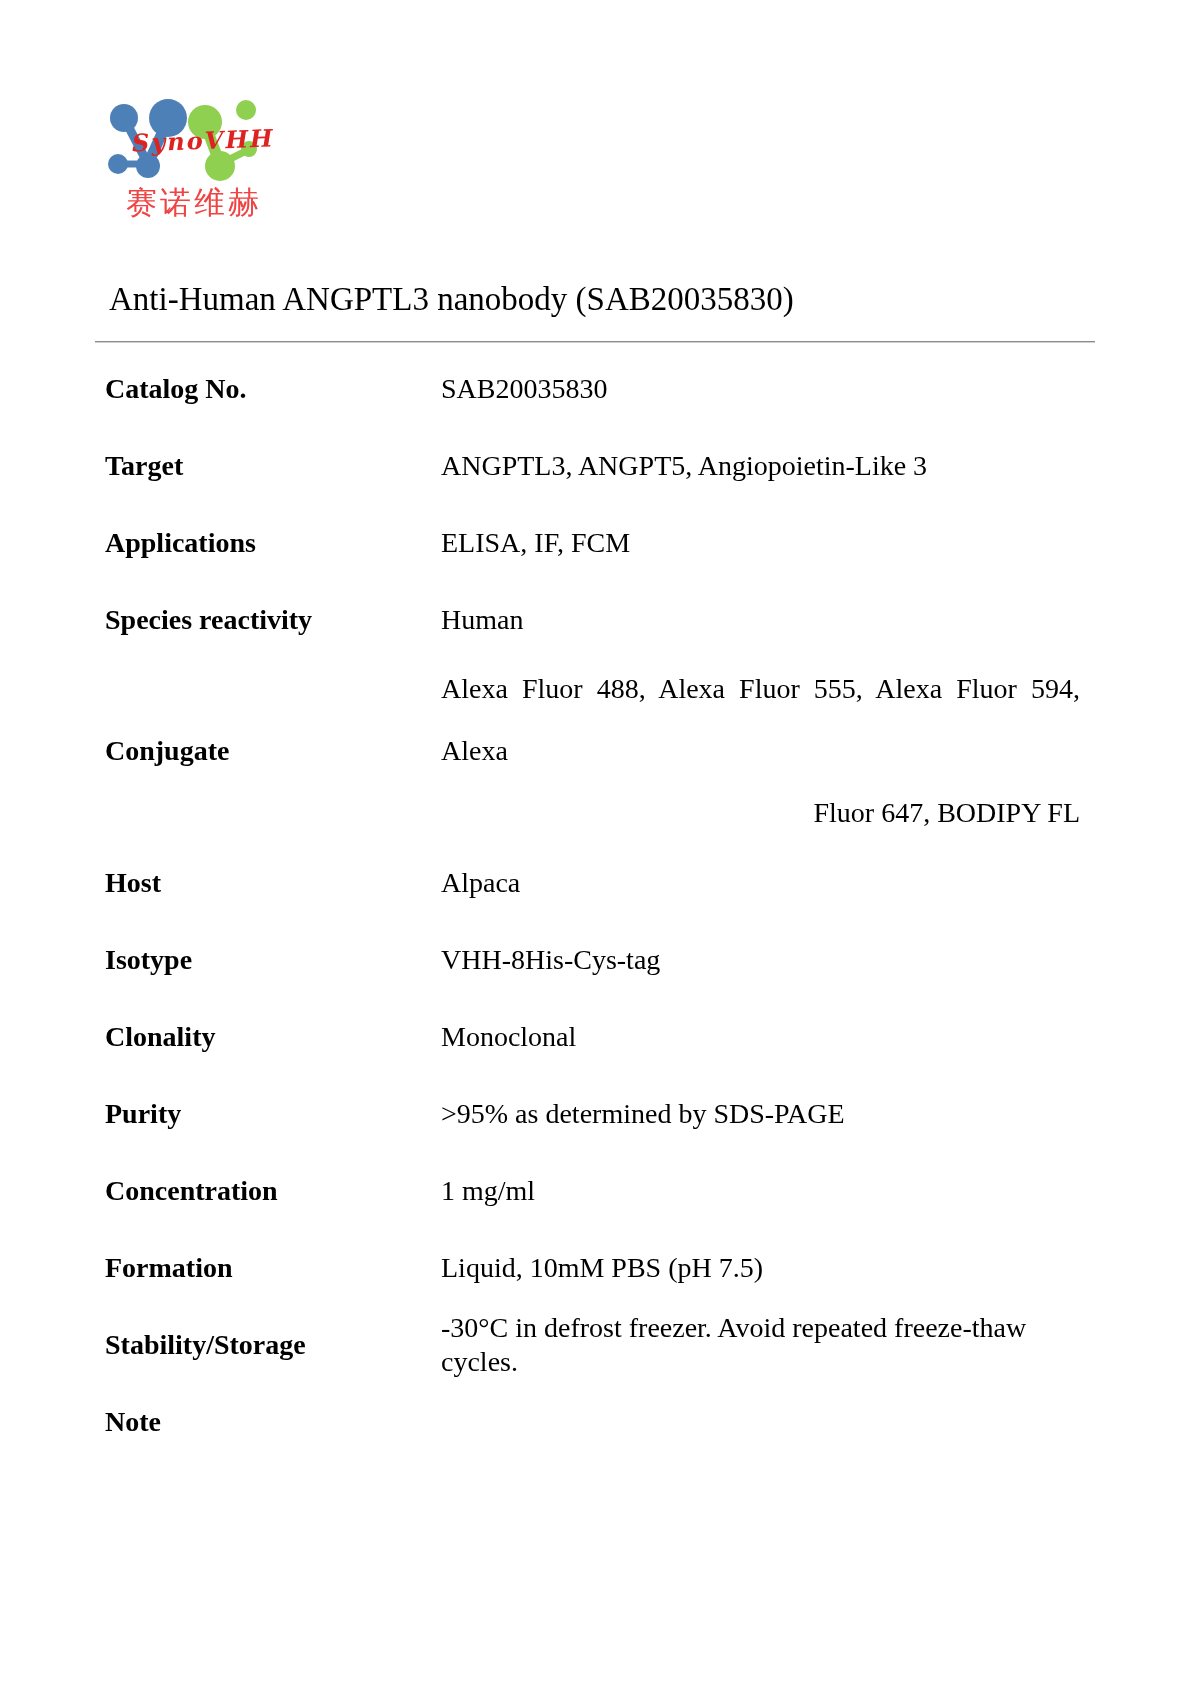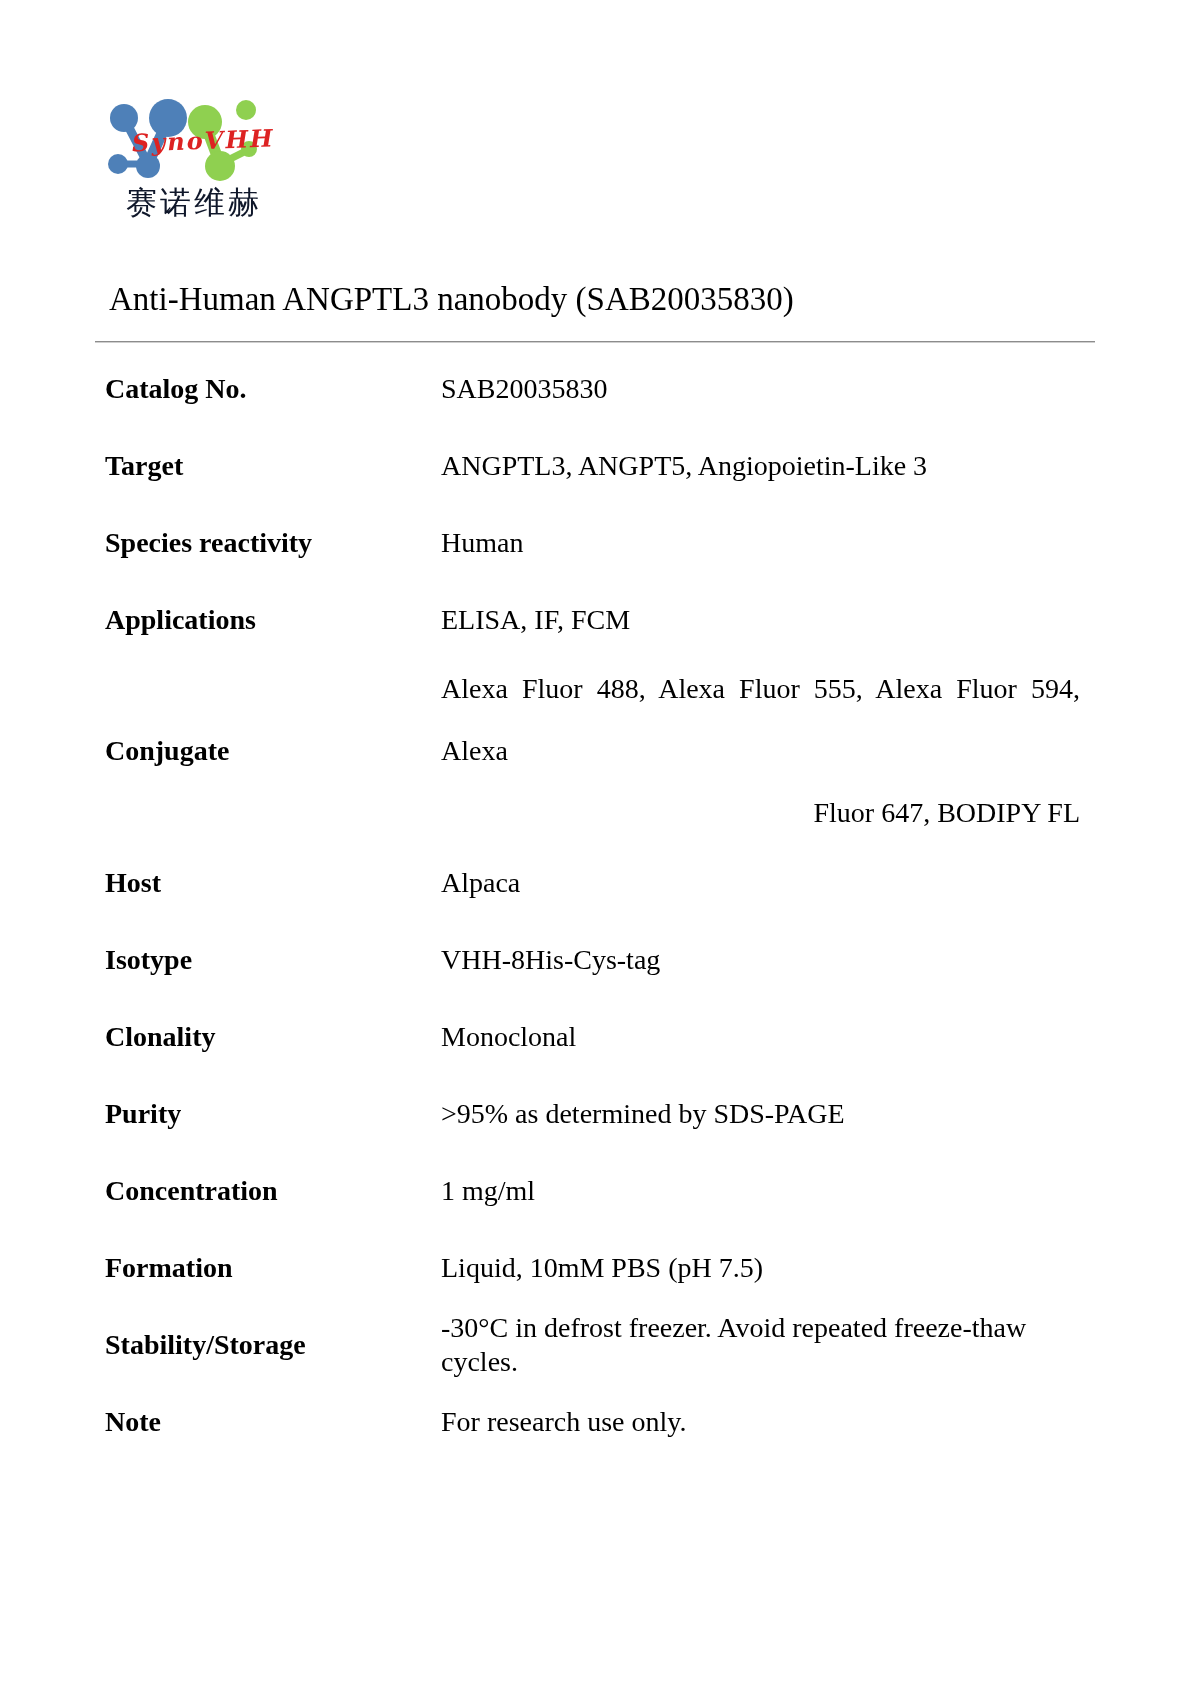--- a/index.html
+++ b/index.html
@@ -22,21 +22,21 @@
     font-family:"DejaVu Serif","Liberation Serif",serif;
     font-style:italic; font-weight:bold;
     font-size:24px; letter-spacing:2px;
     transform:rotate(-2deg);
     white-space:nowrap;
   }
   .brand-cn {
     position:absolute; left:18px; top:84px;
     font-family:"Liberation Sans","DejaVu Sans",sans-serif;
     font-weight:500; font-size:31px; letter-spacing:3px;
-    color:#0f172a; white-space:nowrap;
+    color:#ef4444; white-space:nowrap;
   }
 
   
   .title {
     position:absolute; left:109px; top:281px;
     font-size:33px; font-weight:normal; white-space:nowrap;
   }
   .rule {
     position:absolute; left:95px; top:341px;
     width:1000px; height:2px;
@@ -96,27 +96,27 @@
       <div class="spec-label">Catalog No.</div>
       <div class="spec-value">SAB20035830</div>
     </div>
 
     <div class="spec-row">
       <div class="spec-label">Target</div>
       <div class="spec-value">ANGPTL3, ANGPT5, Angiopoietin-Like 3</div>
     </div>
 
     <div class="spec-row">
-      <div class="spec-label">Species reactivity</div>
-      <div class="spec-value">Human</div>
+      <div class="spec-label">Applications</div>
+      <div class="spec-value">ELISA, IF, FCM</div>
     </div>
 
     <div class="spec-row">
-      <div class="spec-label">Applications</div>
-      <div class="spec-value">ELISA, IF, FCM</div>
+      <div class="spec-label">Species reactivity</div>
+      <div class="spec-value">Human</div>
     </div>
 
     <div class="spec-row tall">
       <div class="spec-label">Conjugate</div>
       <div class="spec-value">
         <div class="conj-l1">Alexa Fluor 488, Alexa Fluor 555, Alexa Fluor 594, Alexa</div>
         <div class="conj-l2">Fluor 647, BODIPY FL</div>
       </div>
     </div>
 
@@ -150,17 +150,16 @@
       <div class="spec-value">Liquid, 10mM PBS (pH 7.5)</div>
     </div>
 
     <div class="spec-row">
       <div class="spec-label">Stability/Storage</div>
       <div class="spec-value">-30°C in defrost freezer. Avoid repeated freeze-thaw cycles.</div>
     </div>
 
     <div class="spec-row">
       <div class="spec-label">Note</div>
-      <div class="spec-value">For research use only.</div>
     </div>
 
   </div>
 </div>
 
 </body></html>

